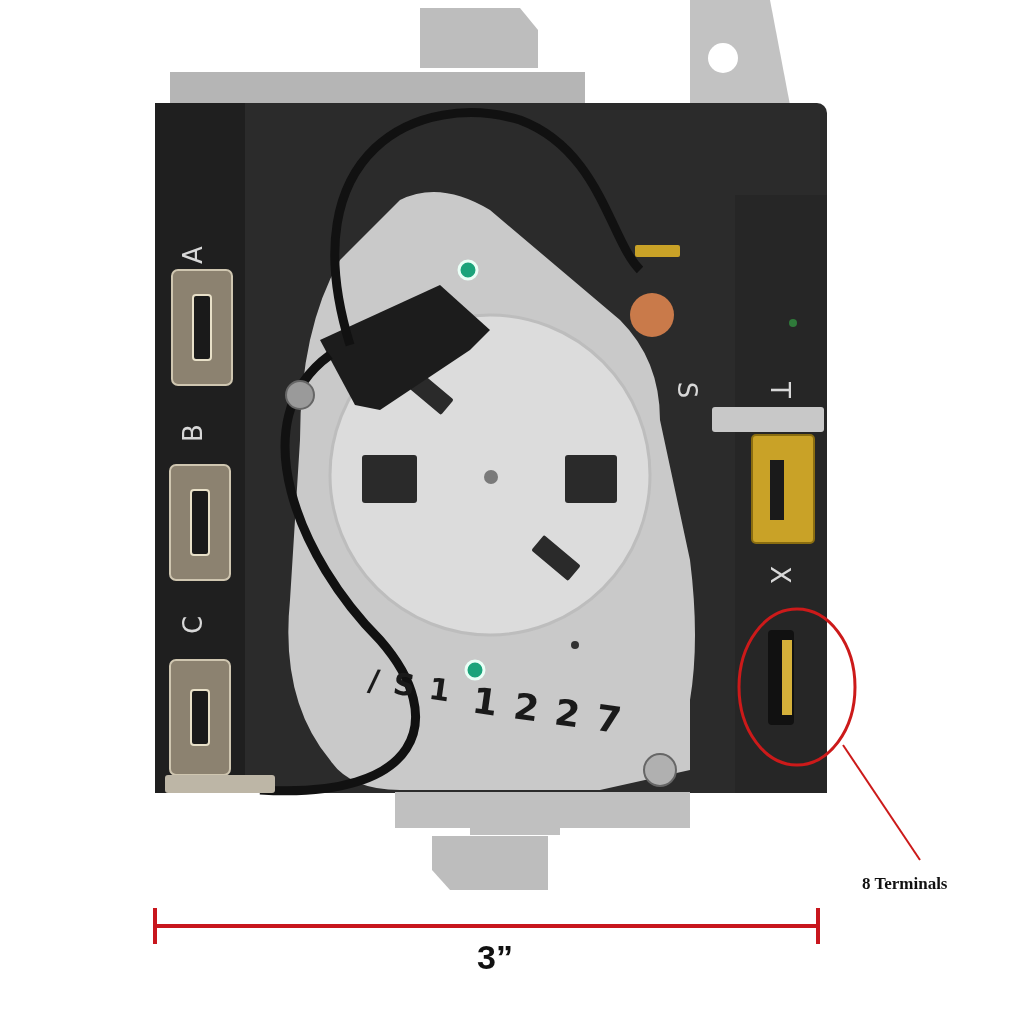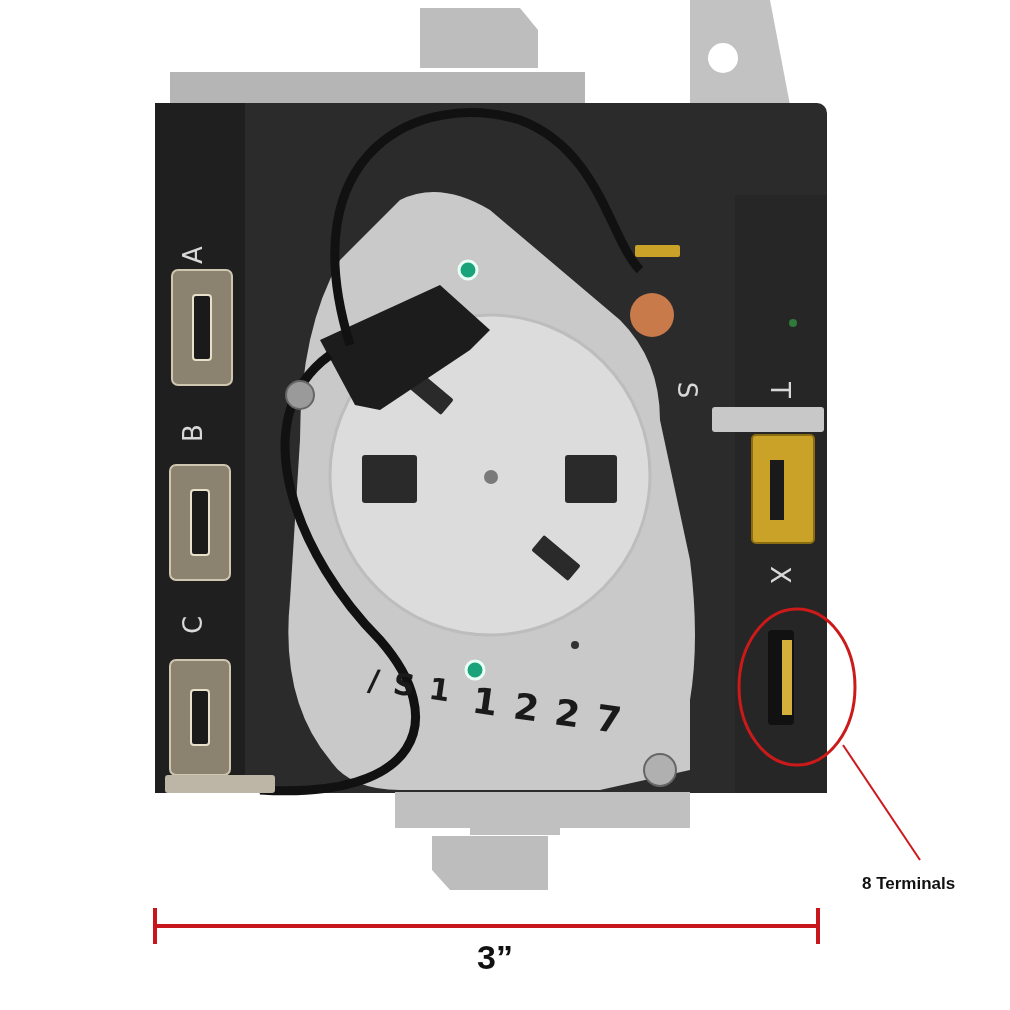--- a/index.html
+++ b/index.html
@@ -10,21 +10,21 @@
       font-size: 26px; transform: rotate(-90deg); transform-origin: center;
       width: 30px; text-align: center; line-height: 30px;
     }
     .term-label-r { transform: rotate(90deg); }
     .stamp {
       position: absolute; font-family: "DejaVu Sans", sans-serif; font-weight: bold;
       color: #1a1a1a; font-size: 36px; letter-spacing: 2px;
     }
     .callout-text {
       position: absolute; left: 862px; top: 874px; font-size: 17px; font-weight: bold; color: #111;
-      font-family: Liberation Sans, sans-serif;
+      font-family: Liberation Serif, serif;
     }
     .dim-text {
       position: absolute; left: 477px; top: 938px; font-size: 34px; font-weight: bold; color: #111;
       font-family: "Liberation Sans", sans-serif;
     }
   </style>
 </head>
 <body>
 
 <svg class="scene" width="1010" height="1010" viewBox="0 0 1010 1010">

